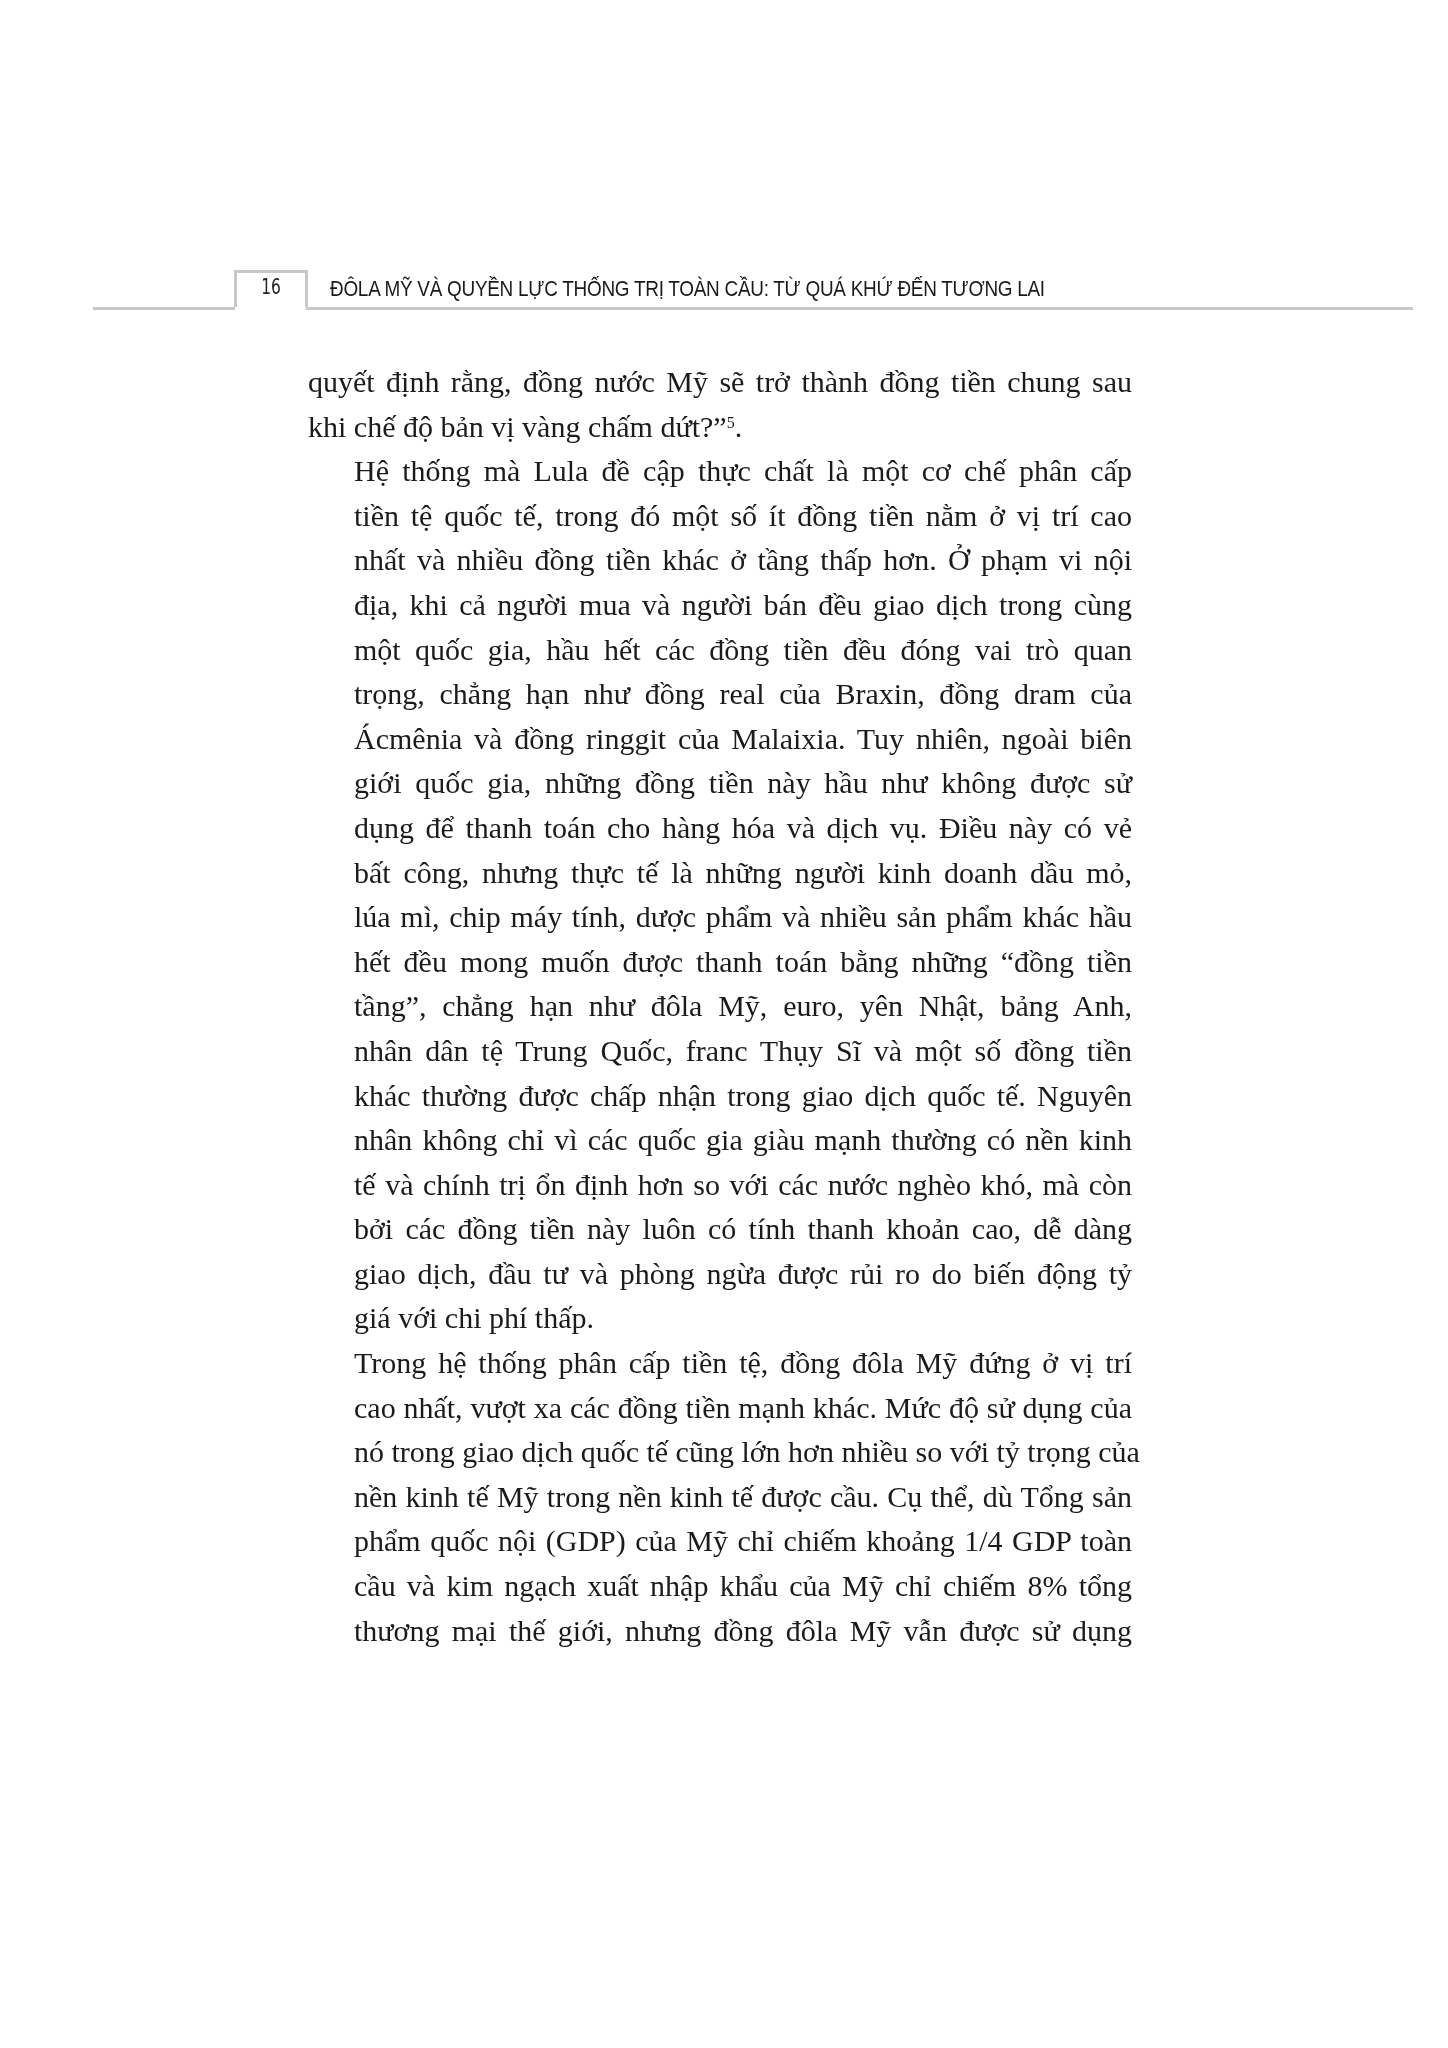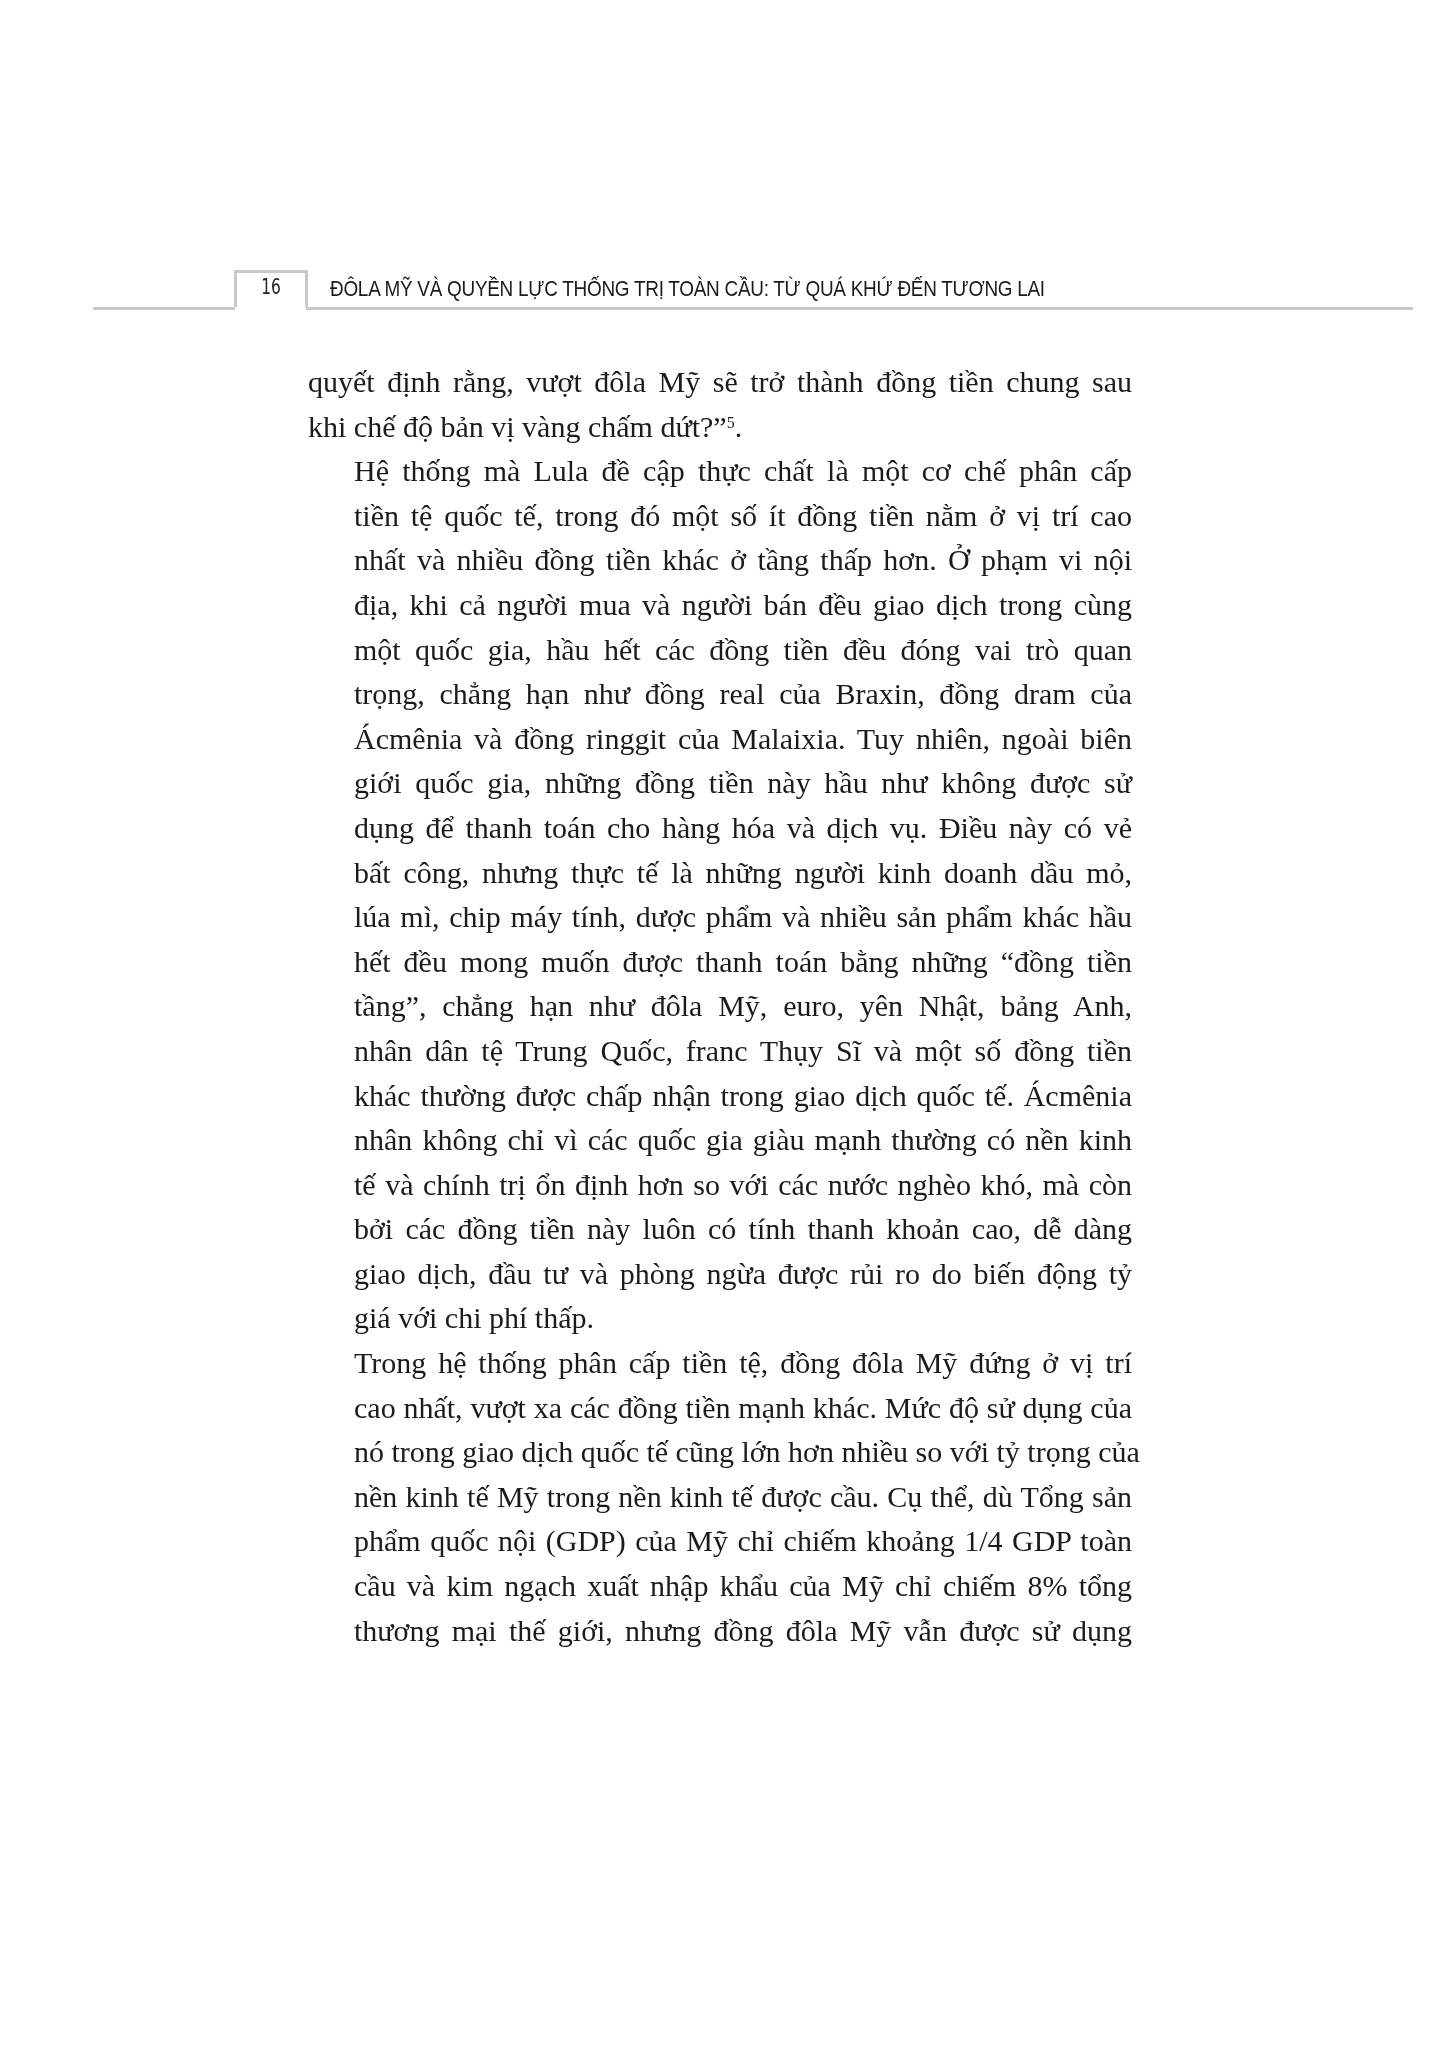--- a/index.html
+++ b/index.html
@@ -23,39 +23,39 @@
 <div class="header">
   <div class="rule-left"></div>
   <div class="tab"></div>
   <div class="rule-right"></div>
   <div class="page-num">16</div>
   <div class="running-title">ĐÔLA MỸ VÀ QUYỀN LỰC THỐNG TRỊ TOÀN CẦU: TỪ QUÁ KHỨ ĐẾN TƯƠNG LAI</div>
 </div>
 
 <div class="body-text">
   <p>
-    <span class="line">quyết định rằng, vượt đôla Mỹ sẽ trở thành đồng tiền chung sau</span>
+    <span class="line">quyết định rằng, đồng nước Mỹ sẽ trở thành đồng tiền chung sau</span>
     <span class="line last"><span>khi chế độ bản vị vàng chấm dứt?”</span><sup>5</sup><span>.</span></span>
   </p>
   <p class="indent" id="p2">
       <span class="line" style="text-indent: 46px;">Hệ thống mà Lula đề cập thực chất là một cơ chế phân cấp</span>
       <span class="line">tiền tệ quốc tế, trong đó một số ít đồng tiền nằm ở vị trí cao</span>
       <span class="line">nhất và nhiều đồng tiền khác ở tầng thấp hơn. Ở phạm vi nội</span>
       <span class="line">địa, khi cả người mua và người bán đều giao dịch trong cùng</span>
       <span class="line">một quốc gia, hầu hết các đồng tiền đều đóng vai trò quan</span>
       <span class="line">trọng, chẳng hạn như đồng real của Braxin, đồng dram của</span>
       <span class="line">Ácmênia và đồng ringgit của Malaixia. Tuy nhiên, ngoài biên</span>
       <span class="line">giới quốc gia, những đồng tiền này hầu như không được sử</span>
       <span class="line">dụng để thanh toán cho hàng hóa và dịch vụ. Điều này có vẻ</span>
       <span class="line">bất công, nhưng thực tế là những người kinh doanh dầu mỏ,</span>
       <span class="line">lúa mì, chip máy tính, dược phẩm và nhiều sản phẩm khác hầu</span>
       <span class="line">hết đều mong muốn được thanh toán bằng những “đồng tiền</span>
       <span class="line">tầng”, chẳng hạn như đôla Mỹ, euro, yên Nhật, bảng Anh,</span>
       <span class="line">nhân dân tệ Trung Quốc, franc Thụy Sĩ và một số đồng tiền</span>
-      <span class="line">khác thường được chấp nhận trong giao dịch quốc tế. Ácmênia</span>
+      <span class="line">khác thường được chấp nhận trong giao dịch quốc tế. Nguyên</span>
       <span class="line">nhân không chỉ vì các quốc gia giàu mạnh thường có nền kinh</span>
       <span class="line">tế và chính trị ổn định hơn so với các nước nghèo khó, mà còn</span>
       <span class="line">bởi các đồng tiền này luôn có tính thanh khoản cao, dễ dàng</span>
       <span class="line">giao dịch, đầu tư và phòng ngừa được rủi ro do biến động tỷ</span>
       <span class="line last">giá với chi phí thấp.</span>
     </p>
   <p class="indent" id="p3">
       <span class="line" style="text-indent: 46px;">Trong hệ thống phân cấp tiền tệ, đồng đôla Mỹ đứng ở vị trí</span>
       <span class="line">cao nhất, vượt xa các đồng tiền mạnh khác. Mức độ sử dụng của</span>
       <span class="line">nó trong giao dịch quốc tế cũng lớn hơn nhiều so với tỷ trọng của</span>

